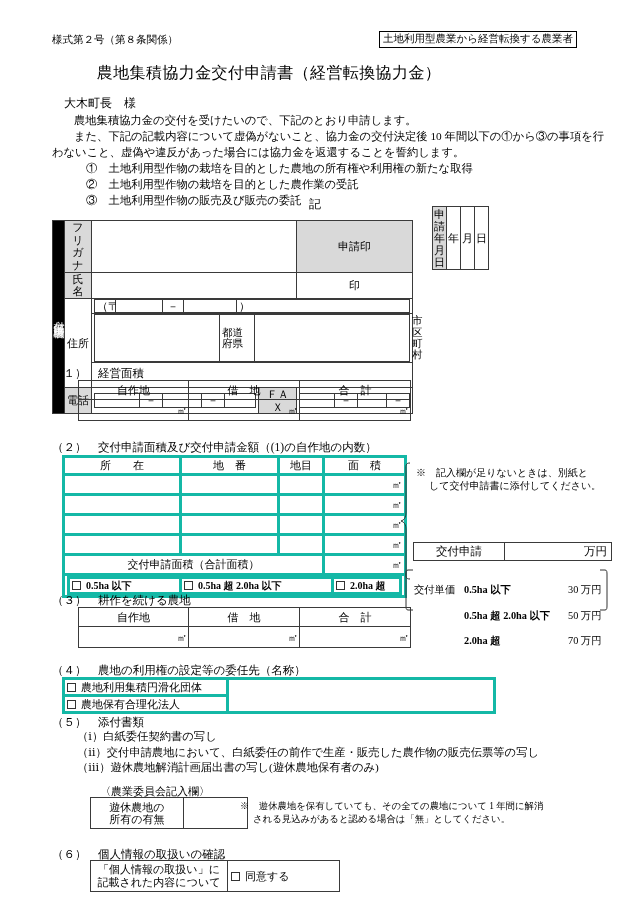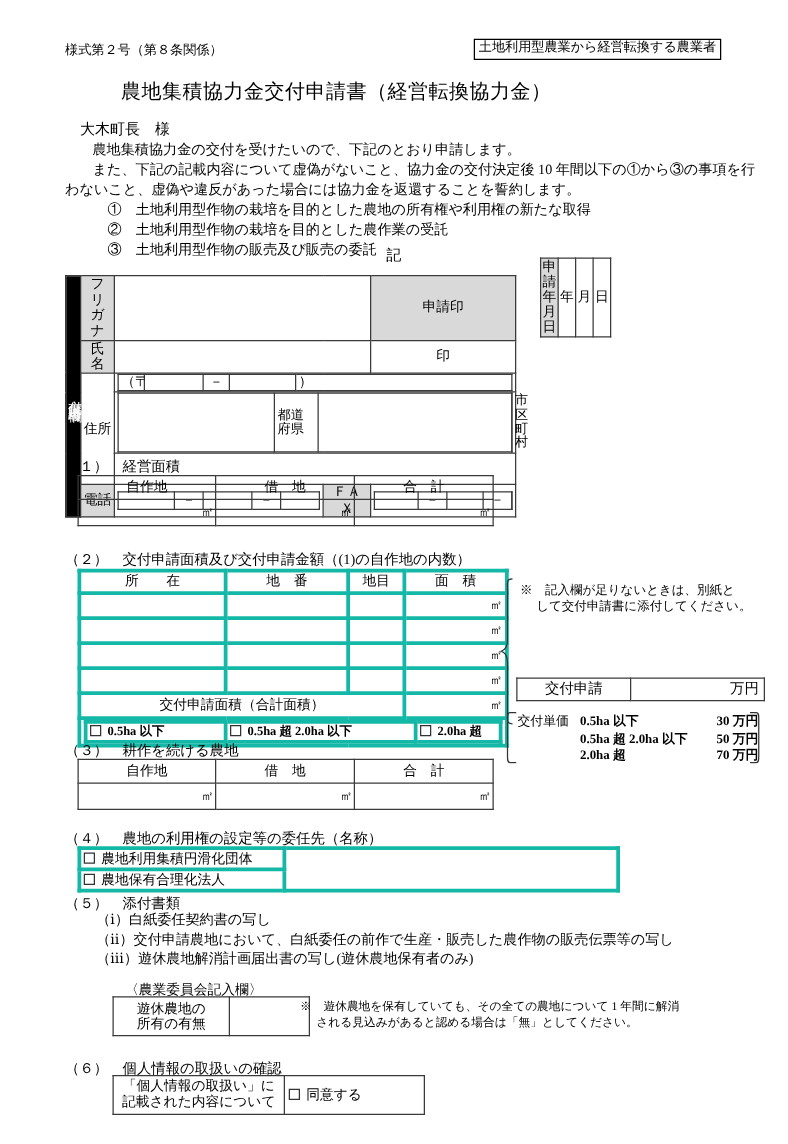--- a/index.html
+++ b/index.html
@@ -150,21 +150,21 @@
   }
 
   
   .sec-head {
     position: absolute;
     font-size: 11.5px;
     white-space: nowrap;
   }
   .unit-m2 { font-size: 10px; }
 
-  table.area3 { position: absolute; border-collapse: collapse; table-layout: fixed; }
+  table.area3 { position: absolute; border-collapse: collapse; table-layout: fixed; margin-left: 16px; }
   table.area3 td { border: 1px solid #3a3a3a; font-size: 11px; line-height: 1.15; }
 
   table.parcel { position: absolute; border-collapse: collapse; table-layout: fixed; }
   table.parcel td { border: 3px solid #14b8a6; font-size: 11px; line-height: 1.15; padding: 0 2px; }
 
   .cb {
     display: inline-block;
     width: 7px;
     height: 7px;
     border: 1px solid #333;
@@ -205,21 +205,21 @@
 
   .tanka {
     position: absolute;
     font-size: 10.3px;
     line-height: 1.32;
     white-space: nowrap;
   }
   .tanka-row { display: block; }
   .tanka-lbl { display: inline-block; width: 50px; }
   .tanka-cond { display: inline-block; width: 104px; font-weight: bold; }
-  .tanka-val { display: inline-block; width: 44px; text-align: center; font-weight: bold; }
+  .tanka-val { display: inline-block; width: 44px; text-align: left; font-weight: normal; margin-top: 12px; }
 
   
   .list5 {
     position: absolute;
     font-size: 11.3px;
     line-height: 1.38;
     white-space: nowrap;
   }
   .list5 .li { display: block; padding-left: 13px; }
 

